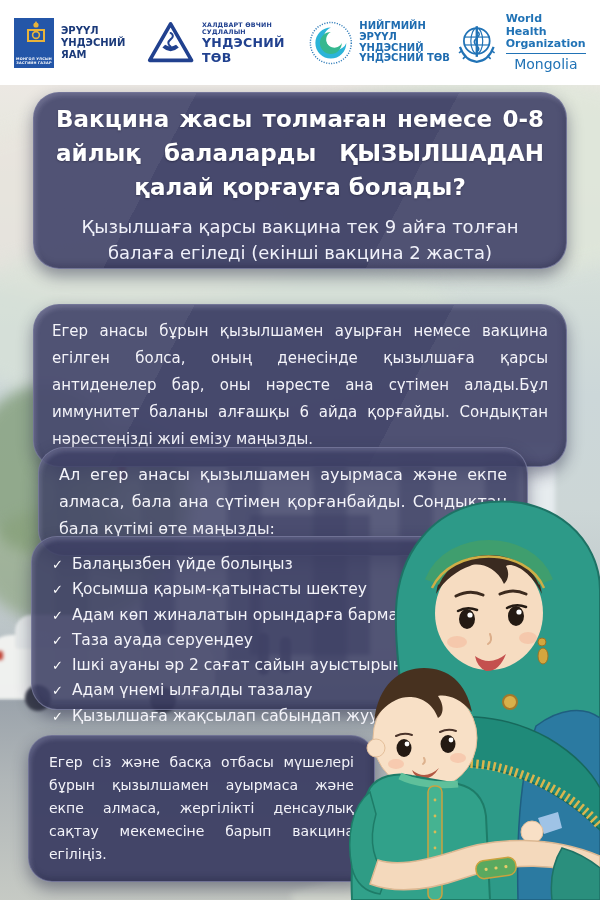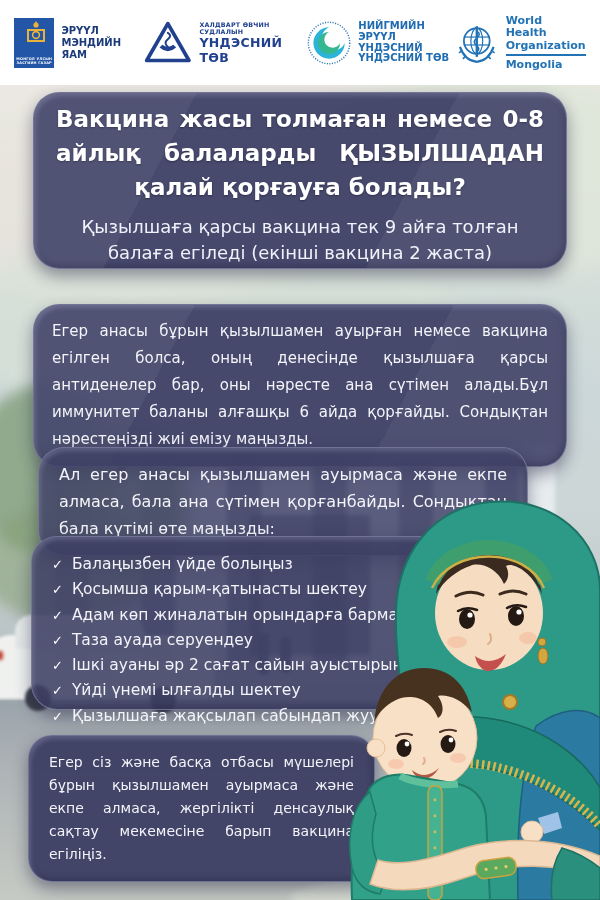--- a/index.html
+++ b/index.html
@@ -61,21 +61,21 @@
     display:flex;align-items:center;justify-content:space-between;padding:0 14px;box-sizing:border-box;}
   .logo{display:flex;align-items:center;gap:7px;}
   .gov-emblem{width:44px;height:50px;background:#2456a8;display:flex;flex-direction:column;align-items:center;justify-content:flex-end;padding-bottom:2px;box-sizing:border-box;position:relative;}
   .gov-caption{font-size:3.5px;line-height:4.2px;color:#ffffff;text-align:center;font-weight:bold;letter-spacing:.2px;}
   .gov-text div{font-size:10px;line-height:12px;font-weight:bold;color:#1b3a7a;}
   .nccd-text .small{font-size:6.3px;font-weight:bold;color:#21418f;letter-spacing:.2px;}
   .nccd-text .big{font-size:12.5px;font-weight:bold;color:#21418f;letter-spacing:.3px;}
   .ncph-text div{font-size:10px;line-height:10.6px;font-weight:bold;color:#1f6cb0;}
   .who-text .l{font-size:11px;line-height:12.5px;font-weight:bold;color:#2173b6;}
   .who-text .rule{height:1.5px;background:#2173b6;margin:2px 0 2px;}
-  .who-text .m{font-size:11px;font-weight:bold;color:#2173b6;}
+  .who-text .m{font-size:14px;font-weight:normal;color:#2173b6;text-align:center;}
   
   .mother-svg{position:absolute;left:300px;top:470px;width:300px;height:430px;z-index:3;}
 </style>
 </head>
 <body>
 
 <div class="poster">
 
   <div class="scene">
     <div class="hill h1"></div>
@@ -108,21 +108,21 @@
           <rect x="3" y="8" width="2" height="13" fill="#e8b33a"></rect>
           <rect x="19" y="8" width="2" height="13" fill="#e8b33a"></rect>
         </svg>
         <div class="gov-caption">
           <div>МОНГОЛ УЛСЫН</div>
           <div>ЗАСГИЙН ГАЗАР</div>
         </div>
       </div>
       <div class="gov-text">
         <div>ЭРҮҮЛ</div>
-        <div>МЭНДИЙН ЯАМ</div>
+        <div>ҮНДЭСНИЙ ЯАМ</div>
       </div>
     </div>
 
     <div class="logo">
       <svg width="54" height="50" viewBox="0 0 54 50">
         <path d="M27 4 L50 44 L4 44 Z" fill="none" stroke="#21418f" stroke-width="4" stroke-linejoin="round"></path>
         <path d="M18 30 Q27 38 36 30 L33 27 Q27 31 21 27 Z" fill="#21418f"></path>
         <path d="M27 14 q5 3 0 7 q-5 4 0 8" fill="none" stroke="#21418f" stroke-width="2.2" stroke-linecap="round"></path>
       </svg>
       <div class="nccd-text">
@@ -198,21 +198,21 @@
     <div class="chk-row">
         <span class="chk">✓</span>
         <span>Таза ауада серуендеу</span>
       </div>
     <div class="chk-row">
         <span class="chk">✓</span>
         <span>Ішкі ауаны әр 2 сағат сайын ауыстырыңыз</span>
       </div>
     <div class="chk-row">
         <span class="chk">✓</span>
-        <span>Үйді үнемі ылғалды шектеу</span>
+        <span>Адам үнемі ылғалды тазалау</span>
       </div>
     <div class="chk-row">
         <span class="chk">✓</span>
         <span>Қызылшаға жақсылап сабындап жуу</span>
       </div>
   </div>
 
   <div class="navy-box cta-box">
     <span>Егер сіз және басқа отбасы мүшелері бұрын қызылшамен ауырмаса және екпе алмаса, жергілікті денсаулық сақтау мекемесіне барып вакцина егіліңіз.</span>
   </div>

